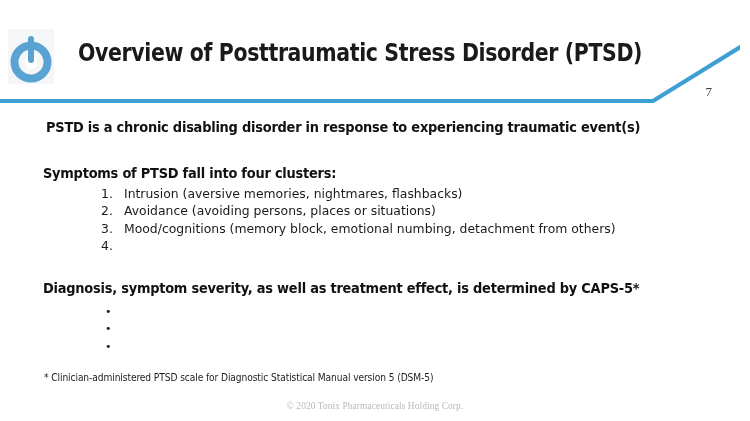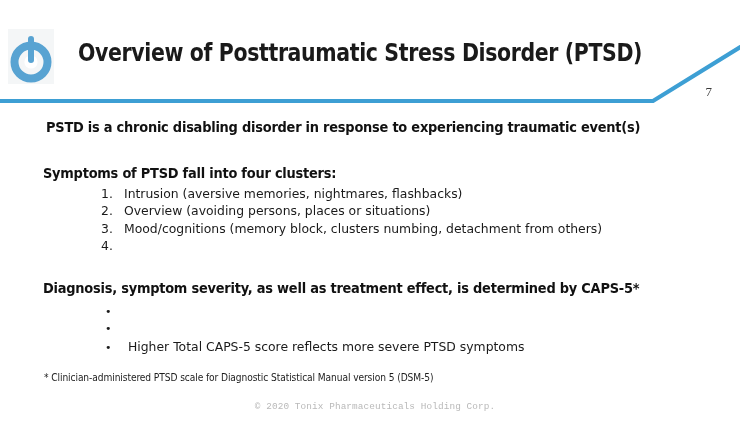--- a/index.html
+++ b/index.html
@@ -124,21 +124,21 @@
   }
 
   #copyright {
     position: absolute;
     left: 0;
     top: 401px;
     width: 750px;
     text-align: center;
     font-size: 9.4px;
     color: #b9b9b9;
-    font-family: Liberation Mono, monospace;
+    font-family: Liberation Serif, serif;
     letter-spacing: 0.1px;
   }
 </style>
 </head>
 <body>
 
 <div id="slide">
 
   <div id="logo">
     <svg width="46" height="55" viewBox="0 0 46 55" xmlns="http://www.w3.org/2000/svg">
@@ -160,43 +160,42 @@
 
   <div id="heading-clusters" class="lead">Symptoms of PTSD fall into four clusters:</div>
 
   <ol class="numbered">
     <li>
       <span class="marker">1.</span>
       <span class="item-text">Intrusion (aversive memories, nightmares, flashbacks)</span>
     </li>
     <li>
       <span class="marker">2.</span>
-      <span class="item-text">Overview (avoiding persons, places or situations)</span>
+      <span class="item-text">Avoidance (avoiding persons, places or situations)</span>
     </li>
     <li>
       <span class="marker">3.</span>
-      <span class="item-text">Mood/cognitions (memory block, clusters numbing, detachment from others)</span>
+      <span class="item-text">Mood/cognitions (memory block, emotional numbing, detachment from others)</span>
     </li>
     <li>
       <span class="marker">4.</span>
     </li>
   </ol>
 
   <div id="heading-diagnosis" class="lead">Diagnosis, symptom severity, as well as treatment effect, is determined by CAPS-5*</div>
 
   <ul class="bulleted">
     <li>
       <span class="marker">•</span>
     </li>
     <li>
       <span class="marker">•</span>
     </li>
     <li>
       <span class="marker">•</span>
-      <span class="item-text">Higher Total CAPS-5 score reflects more severe PTSD symptoms</span>
     </li>
   </ul>
 
   <div id="footnote">* Clinician-administered PTSD scale for Diagnostic Statistical Manual version 5 (DSM-5)</div>
 
   <div id="copyright">© 2020 Tonix Pharmaceuticals Holding Corp.</div>
 
 </div>
 
 </body></html>

